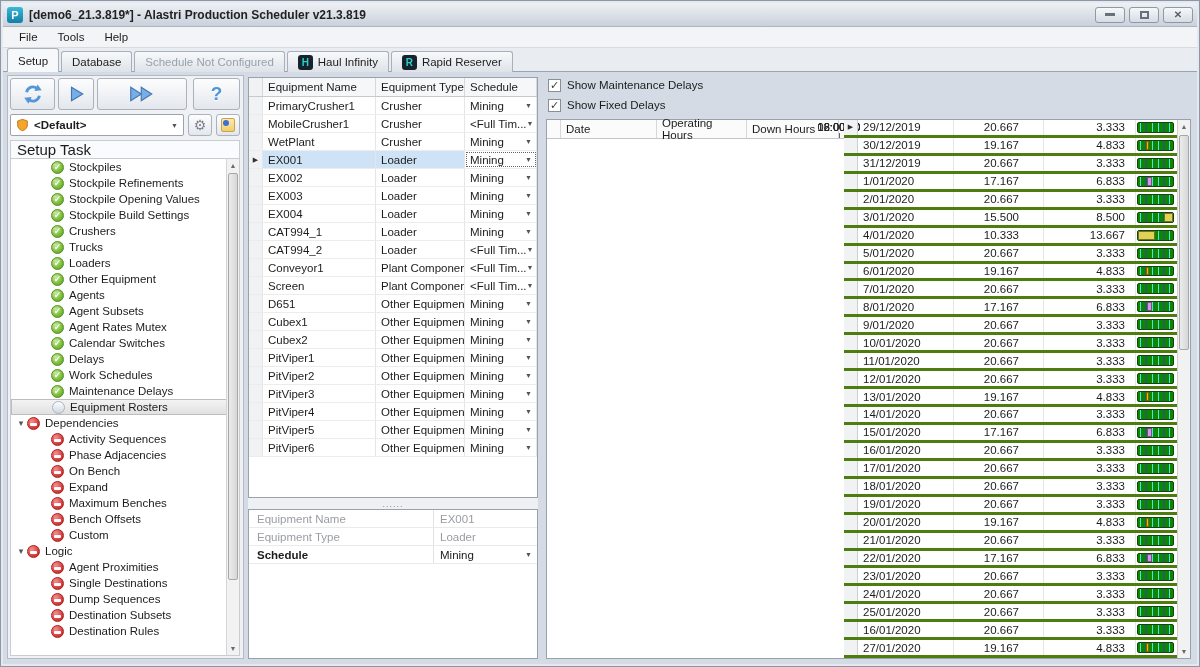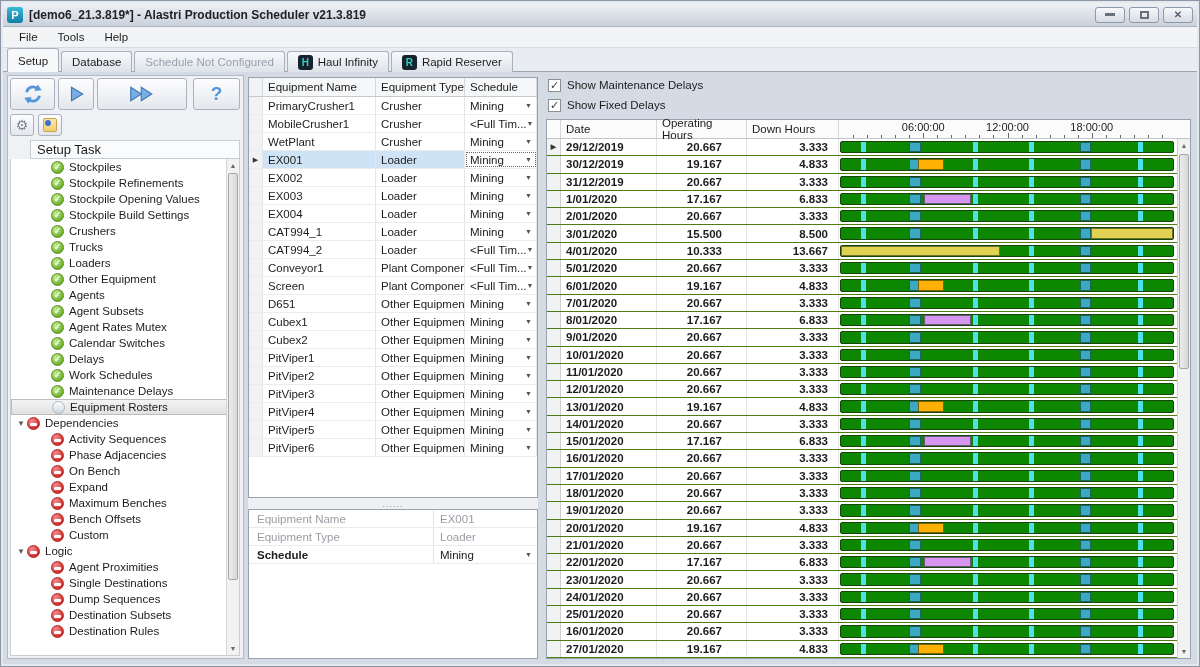--- a/index.html
+++ b/index.html
@@ -42,21 +42,21 @@
   .profile-row{position:absolute;top:38px;left:2px;right:3px;height:22px;display:flex;gap:4px;}
   .dropdown{flex:1;background:#fff;border:1px solid #9aa3ae;border-radius:2px;display:flex;align-items:center;padding:0 5px;gap:5px;}
   .dd-text{font-size:11.5px;font-weight:bold;flex:1;}
   .caret{font-size:7px;color:#555;}
   .sq-btn{width:24px;border:1px solid #a9b2bd;border-radius:3px;background:linear-gradient(#fdfdfe,#e3e7ec);
     display:flex;align-items:center;justify-content:center;}
   .gear-g{font-size:14px;color:#7b8490;}
   .note-ico{width:14px;height:14px;background:linear-gradient(#fbe9b0,#f2cf6f);border:1px solid #c9a44a;border-radius:2px;position:relative;}
   .note-ico:before{content:"";position:absolute;left:1px;top:1px;width:6px;height:6px;border-radius:50%;background:#3d6fd0;}
   .tree-header{position:absolute;top:64px;left:2px;right:3px;height:19px;background:#fafbfc;border:1px solid #c8cdd4;
-    display:flex;align-items:center;padding-left:6px;font-size:13px;margin-left:20px;}
+    display:flex;align-items:center;padding-left:6px;font-size:15px;}
   .tree-wrap{position:absolute;top:83px;bottom:2px;left:2px;right:3px;background:#fff;border:1px solid #c8cdd4;border-top:none;overflow:hidden;}
   .tree-row{height:16px;display:flex;align-items:center;font-size:11.5px;white-space:nowrap;}
   .tree-row.lvl1{padding-left:40px;}
   .tree-row.lvl0{padding-left:4px;}
   .tree-row.selected{background:linear-gradient(#f3f3f3,#e1e1e1);border:1px solid #bdbdbd;height:16px;}
   .expander{width:12px;font-size:9px;color:#555;text-align:center;}
   .t-ico{width:13px;height:13px;border-radius:50%;margin-right:5px;flex:none;display:flex;align-items:center;justify-content:center;}
   .ico-check{background:radial-gradient(circle at 35% 30%,#c8ec96,#6db32c 70%);border:1px solid #4e8f1d;color:#fff;font-size:9px;font-weight:bold;}
   .ico-blocked{background:radial-gradient(circle at 35% 30%,#f58f8f,#d63030 70%);border:1px solid #a82222;position:relative;}
   .ico-blocked:before{content:"";position:absolute;left:2px;right:2px;top:5px;height:3px;background:#fff;border-radius:1px;}
@@ -88,34 +88,34 @@
   .p-row .p-label{width:185px;flex:none;display:flex;align-items:center;padding-left:8px;border-right:1px solid #e2e2e2;}
   .p-row .p-value{flex:1;display:flex;align-items:center;padding-left:6px;}
   .p-row.readonly .p-label,.p-row.readonly .p-value{color:#999da3;}
   .p-row.editable .p-label{font-weight:bold;}
   .p-row .caret{margin-left:auto;margin-right:5px;}
   
   .right-panel{position:absolute;left:545px;top:74px;width:645px;height:584px;}
   .cb-row{display:flex;align-items:center;gap:6px;height:16px;margin:2px 0 4px 2px;font-size:11.5px;}
   .cb-box{width:13px;height:13px;background:#fff;border:1px solid #8a8f96;display:flex;align-items:center;justify-content:center;
     font-size:11px;color:#3a3f46;line-height:1;flex:none;}
-  .roster-grid{position:absolute;top:44px;left:0;right:0;bottom:0;background:#fff;border:1px solid #98a2ad;display:flex;flex-direction:column;}
+  .roster-grid{position:absolute;top:44px;left:0;right:0;bottom:0;background:#fff;border:1px solid #98a2ad;display:flex;}
   .r-header{height:19px;display:flex;background:#fbfbfc;border-bottom:1px solid #c2c6cb;font-size:11.5px;flex:none;}
   .r-header .cell{display:flex;align-items:center;padding-left:5px;border-right:1px solid #d5d8dc;}
   .col-ind{width:14px;flex:none;}
   .col-date{width:96px;flex:none;}
   .col-op{width:90px;flex:none;}
   .col-down{width:92px;flex:none;}
   .ruler{flex:1;position:relative;border-right:none!important;}
   .ruler-inner{position:absolute;left:0;right:14px;top:0;bottom:0;}
   .ruler-label{position:absolute;top:1px;transform:translateX(-50%);font-size:11px;color:#222;}
   .tick{position:absolute;bottom:0;width:1px;height:3px;background:#666;}
   .tick.major{height:5px;}
   .r-body{flex:1;position:relative;display:flex;flex-direction:column;}
-  .r-row{flex:1;display:flex;font-size:11.5px;border-bottom:1px solid #4d7c0f;font-weight:bold;}
+  .r-row{flex:1;display:flex;font-size:11.5px;border-bottom:3px solid #4d7c0f;}
   .r-row .cell{display:flex;align-items:center;border-right:1px solid #e6e6e6;overflow:hidden;white-space:nowrap;}
   .r-row .cell-ind2{width:14px;flex:none;background:#f1f2f3;border-right:1px solid #cccfd3;justify-content:center;font-size:7px;color:#333;}
   .r-row .cell-date{width:96px;flex:none;padding-left:5px;}
   .r-row .cell-op{width:90px;flex:none;justify-content:flex-end;padding-right:24px;}
   .r-row .cell-down{width:92px;flex:none;justify-content:flex-end;padding-right:10px;}
   .gantt-cell{flex:1;position:relative;border-right:none!important;}
   .bar{position:absolute;left:1px;right:16px;top:2px;bottom:2px;background:#0d8600;border:1px solid #164509;border-radius:2px;overflow:hidden;}
   .seg{position:absolute;top:0;bottom:0;}
   .seg.block{border:1px solid rgba(15,40,10,.55);}
   .r-scroll{position:absolute;top:0;right:0;bottom:0;width:13px;background:#f2f2f2;border-left:1px solid #d0d0d0;}
@@ -186,20 +186,27 @@
         <svg width="30" height="18" viewBox="0 0 36 24">
           <polygon points="3,3 17,12 3,21" fill="#79aee4" stroke="#3f77b4" stroke-width="1.5"></polygon>
           <polygon points="17,3 31,12 17,21" fill="#79aee4" stroke="#3f77b4" stroke-width="1.5"></polygon>
         </svg>
       </div>
       <div class="tbtn btn-help">
         <span class="help-q">?</span>
       </div>
     </div>
     <div class="profile-row">
+      <div class="dropdown">
+        <svg width="13" height="14" viewBox="0 0 16 16">
+          <path d="M8 1 L14 3 V8 C14 12 11 14 8 15 C5 14 2 12 2 8 V3 Z" fill="#f5a52c" stroke="#b06f12" stroke-width="1"></path>
+        </svg>
+        <span class="dd-text">&lt;Default&gt;</span>
+        <span class="caret">▼</span>
+      </div>
       <div class="sq-btn">
         <span class="gear-g">⚙</span>
       </div>
       <div class="sq-btn">
         <div class="note-ico"></div>
       </div>
     </div>
     <div class="tree-header">
       <span>Setup Task</span>
     </div>

